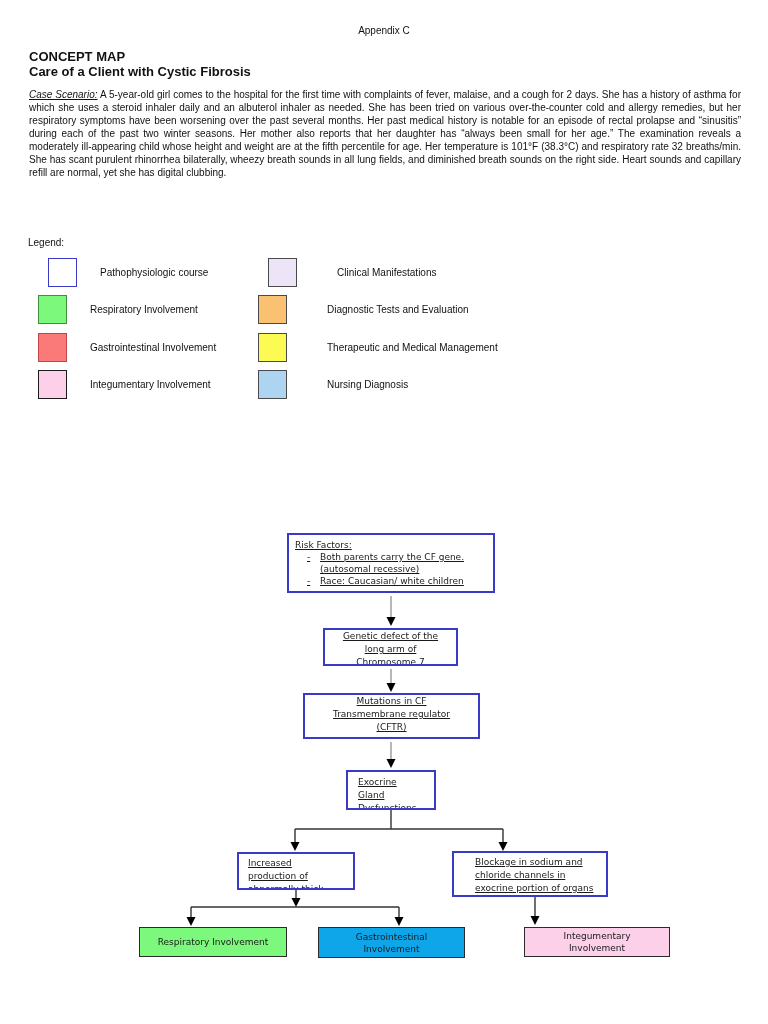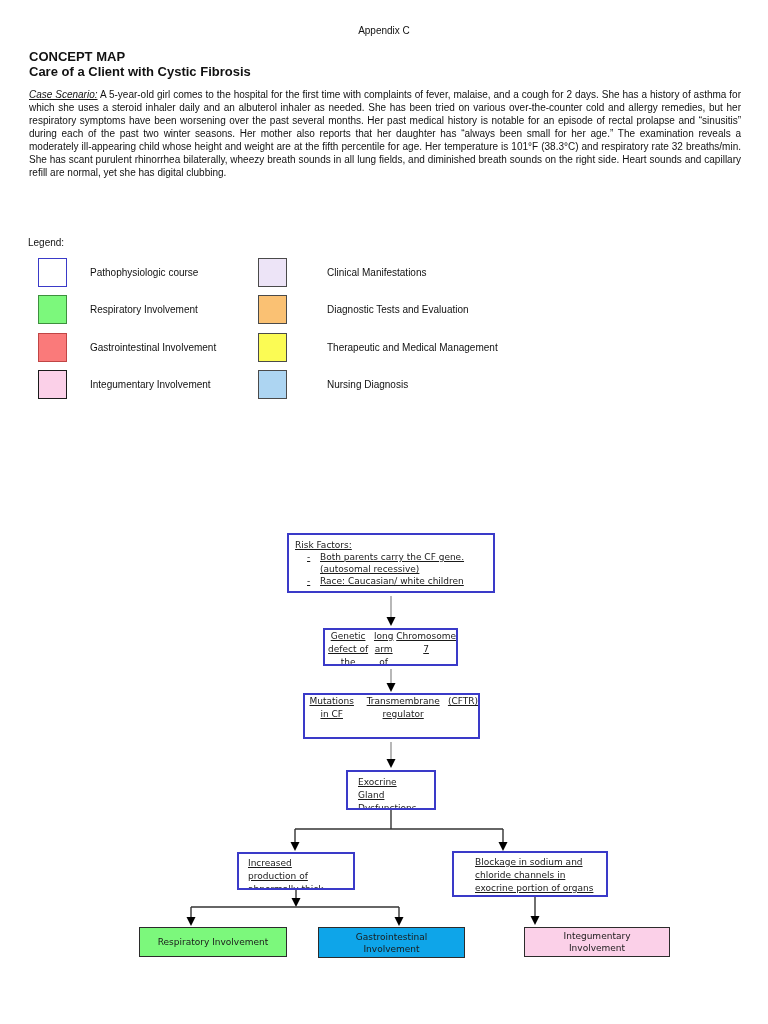--- a/index.html
+++ b/index.html
@@ -20,27 +20,27 @@
 
   
   .legend-title { position:absolute; top:237px; left:28px; font-size:10px; }
   .lrow { position:absolute; display:flex; align-items:center; height:29px; }
   .swatch { width:29px; height:29px; border:1.5px solid #444; flex:0 0 auto; }
   .lrow.left  { left:38px; }
   .lrow.right { left:258px; }
   .lrow .ltext { font-size:10px; white-space:nowrap; }
   .lrow.left  .ltext { margin-left:23px; }
   .lrow.right .ltext { margin-left:40px; }
-  .r1 { top:258px; } .r2 { top:295px; } .r3 { top:333px; } .r4 { top:370px; }
+  .r1 { top:258px;margin-left:10px; } .r2 { top:295px; } .r3 { top:333px; } .r4 { top:370px; }
 
   
   .node { position:absolute; background:#fff; border:2px solid #3A3AC8;
           font-family:"DejaVu Sans", sans-serif; font-size:9px; line-height:13px;
           color:#1a1a1a; overflow:hidden;text-decoration:underline; }
-  .node.centered { text-align:center; display:flex; flex-direction:row;
+  .node.centered { text-align:center; display:flex; flex-direction:column;
                    justify-content:flex-start; }
   .n-risk       { left:287px; top:533px; width:208px; height:60px; padding:4px 6px; line-height:12px; }
   .n-genetic    { left:323px; top:628px; width:135px; height:38px; }
   .n-mutations  { left:303px; top:693px; width:177px; height:46px; }
   .n-exocrine   { left:346px; top:770px; width:90px;  height:40px; padding:4px 0 0 10px; }
   .n-increased  { left:237px; top:852px; width:118px; height:38px; padding:3px 0 0 9px; }
   .n-blockage   { left:452px; top:851px; width:156px; height:46px; padding:3px 0 0 21px; }
   .terminal { position:absolute; border:1.2px solid #2b2b2b; text-align:center;
               font-family:"DejaVu Sans", sans-serif; font-size:9px; line-height:12px;
               display:flex; flex-direction:column; justify-content:center; color:#1a1a1a; }

